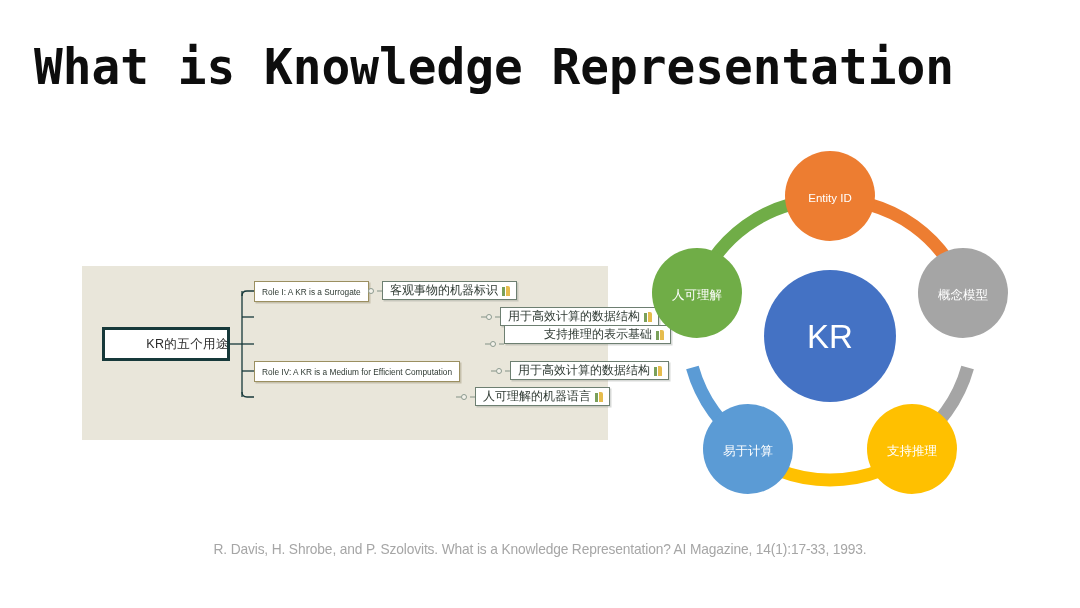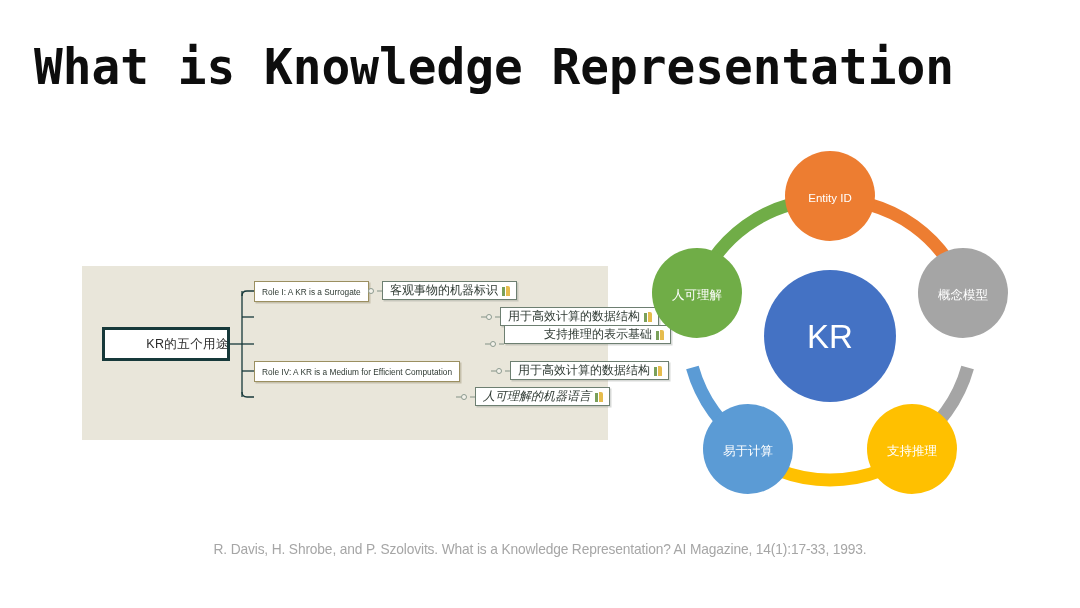--- a/index.html
+++ b/index.html
@@ -219,21 +219,21 @@
   <div class="mm-node mm-role" style="left:172px; top:95px;">
     <span>Role IV: A KR is a Medium for Efficient Computation</span>
   </div>
   <div class="mm-toggle" style="left:414px; top:102px;"></div>
   <div class="mm-node mm-leaf" style="left:428px; top:95px;">
     <span>用于高效计算的数据结构</span>
     <span class="leaf-icon"></span>
   </div>
 
   <div class="mm-toggle" style="left:379px; top:128px;"></div>
-  <div class="mm-node mm-leaf" style="left:393px; top:121px;font-style:italic;">
+  <div class="mm-node mm-leaf" style="left:393px; top:121px;">
     <span>人可理解的机器语言</span>
     <span class="leaf-icon"></span>
   </div>
 
 </div>
 
 <div id="circle-diagram">
   <svg id="circle-svg" viewBox="0 0 386 366" xmlns="http://www.w3.org/2000/svg">
 
     <g fill="none" stroke-width="13" stroke-linecap="butt">

